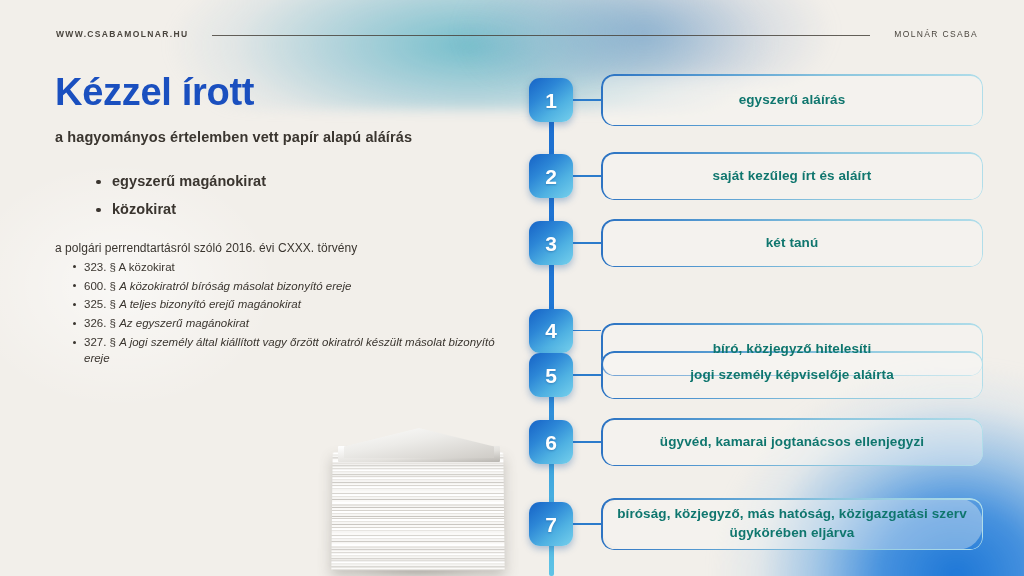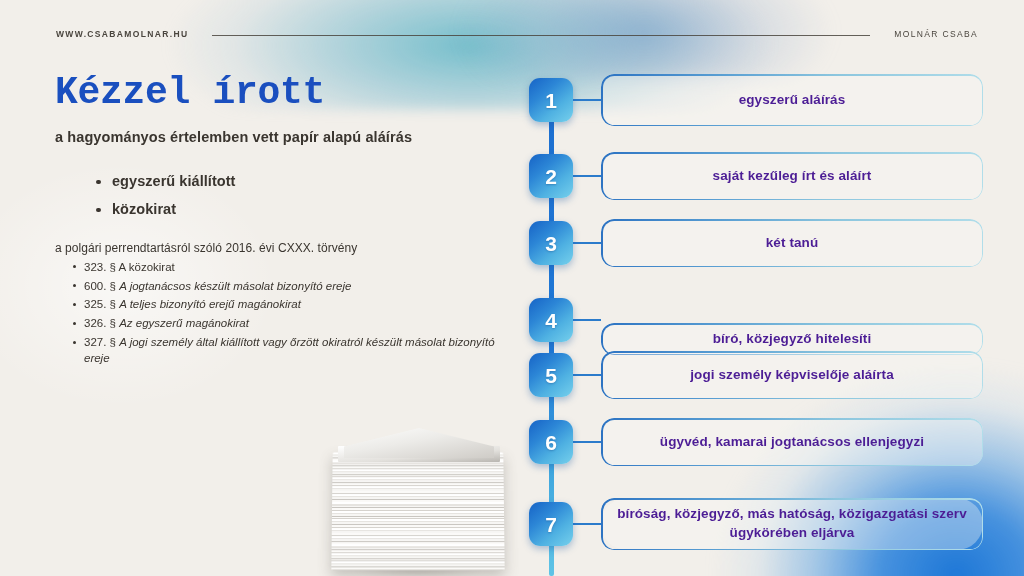--- a/index.html
+++ b/index.html
@@ -119,21 +119,20 @@
     left: 55px;
     top: 72px;
     width: 450px;
   }
   .title {
     font-size: 38px;
     font-weight: 700;
     color: #1A4FBF;
     letter-spacing: -0.3px;
     line-height: 1.1;
-    font-family: Liberation Mono, monospace;
   }
   .subtitle {
     margin-top: 15px;
     font-size: 14.5px;
     font-weight: 700;
     color: #3A352F;
     letter-spacing: 0.1px;
   }
 
   .doc-types {
@@ -350,21 +349,21 @@
                 #B2DEEA 100%);
     -webkit-mask: linear-gradient(#000 0 0) content-box, linear-gradient(#000 0 0);
     -webkit-mask-composite: xor;
             mask: linear-gradient(#000 0 0) content-box, linear-gradient(#000 0 0);
             mask-composite: exclude;
     pointer-events: none;
   }
   .t-label {
     font-size: 13.5px;
     font-weight: 700;
-    color: #4c1d95;
+    color: #0f766e;
     line-height: 1.38;
     letter-spacing: 0.1px;
     position: relative;
     z-index: 2;
   }
 </style>
 </head>
 <body>
 
 <div class="slide">
@@ -378,29 +377,29 @@
     <div class="site-url">WWW.CSABAMOLNAR.HU</div>
     <div class="header-rule"></div>
     <div class="author-name">MOLNÁR CSABA</div>
   </div>
 
   <div class="left-col">
     <h1 class="title">Kézzel írott</h1>
     <div class="subtitle">a hagyományos értelemben vett papír alapú aláírás</div>
 
     <ul class="doc-types">
-        <li>egyszerű kiállított</li>
+        <li>egyszerű magánokirat</li>
         <li>közokirat</li>
       </ul>
 
     <div class="law-block">
       <div class="law-title">a polgári perrendtartásról szóló 2016. évi CXXX. törvény</div>
       <ul class="law-list">
           <li><span>323. §</span> <span>A közokirat</span></li>
-          <li><span>600. §</span> <span class="it">A jogtanácsos készült másolat bizonyító ereje</span></li>
+          <li><span>600. §</span> <span class="it">A közokiratról bíróság másolat bizonyító ereje</span></li>
           <li><span>325. §</span> <span class="it">A teljes bizonyító erejű magánokirat</span></li>
           <li><span>326. §</span> <span class="it">Az egyszerű magánokirat</span></li>
           <li><span>327. §</span> <span class="it">A jogi személy által kiállított vagy őrzött okiratról készült másolat bizonyító ereje</span></li>
         </ul>
     </div>
   </div>
 
   <div class="paper-stack">
     <div class="stack-shadow"></div>
     <div class="stack-sheets"></div>
@@ -435,21 +434,21 @@
         <div class="connector"></div>
         <div class="t-box" style="width: 382px; height: 48px;">
           <div class="t-label">két tanú</div>
         </div>
       </div>
       <div class="t-item" style="top: 285px;">
         <div class="badge" style="margin-left: 7px;">
           <span>4</span>
         </div>
         <div class="connector"></div>
-        <div class="t-box" style="width: 382px; height: 32px; margin-top: 38px;">
+        <div class="t-box" style="width: 382px; height: 53px; margin-top: 38px;">
           <div class="t-label">bíró, közjegyző hitelesíti</div>
         </div>
       </div>
       <div class="t-item" style="top: 351px;">
         <div class="badge" style="margin-left: 7px;">
           <span>5</span>
         </div>
         <div class="connector"></div>
         <div class="t-box" style="width: 382px; height: 48px;">
           <div class="t-label">jogi személy képviselője aláírta</div>

